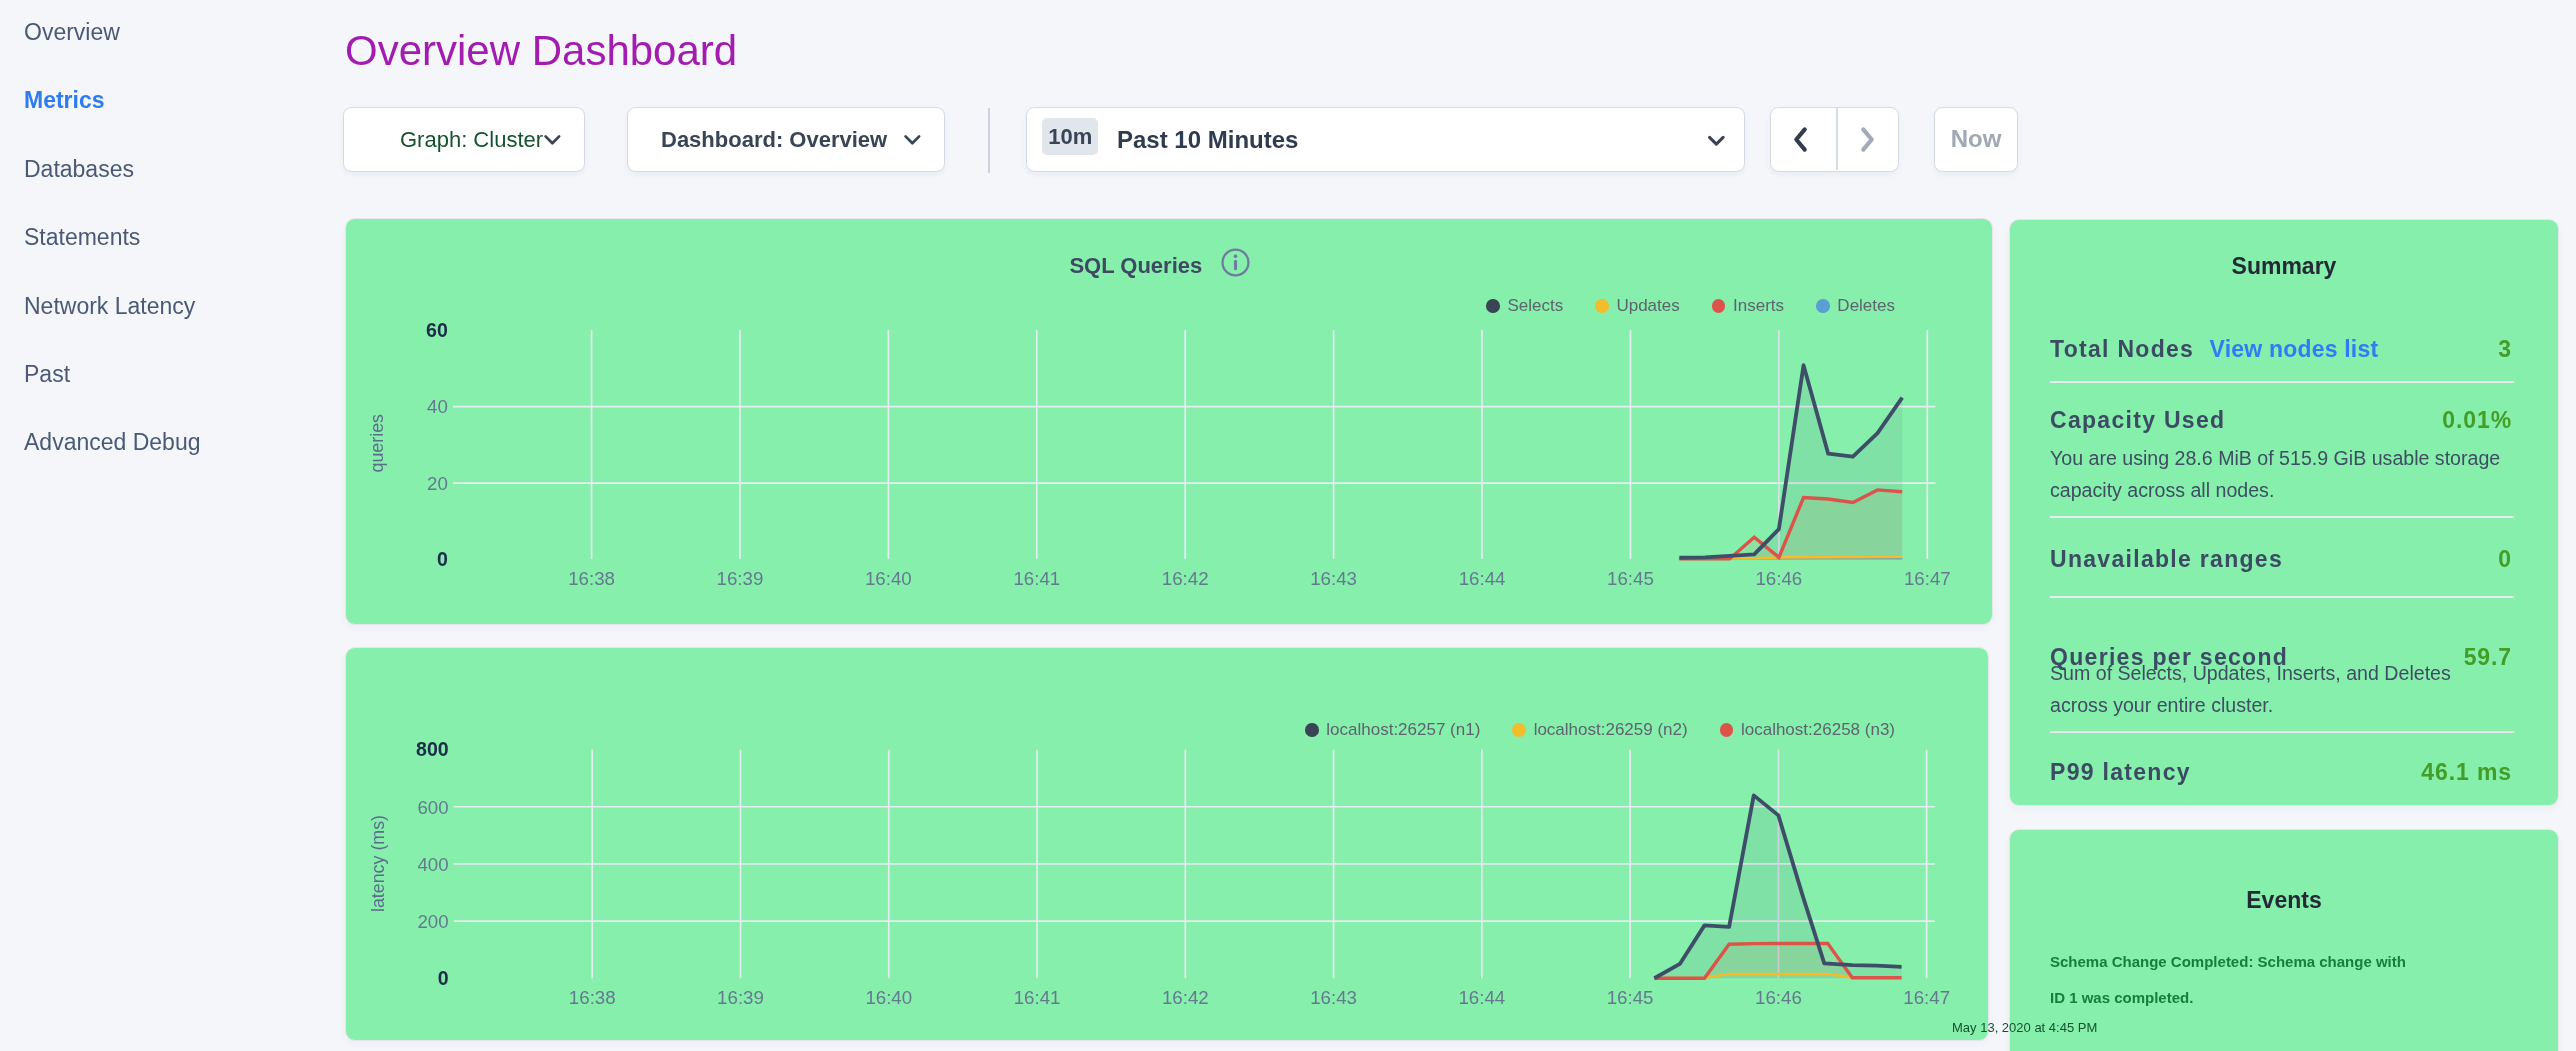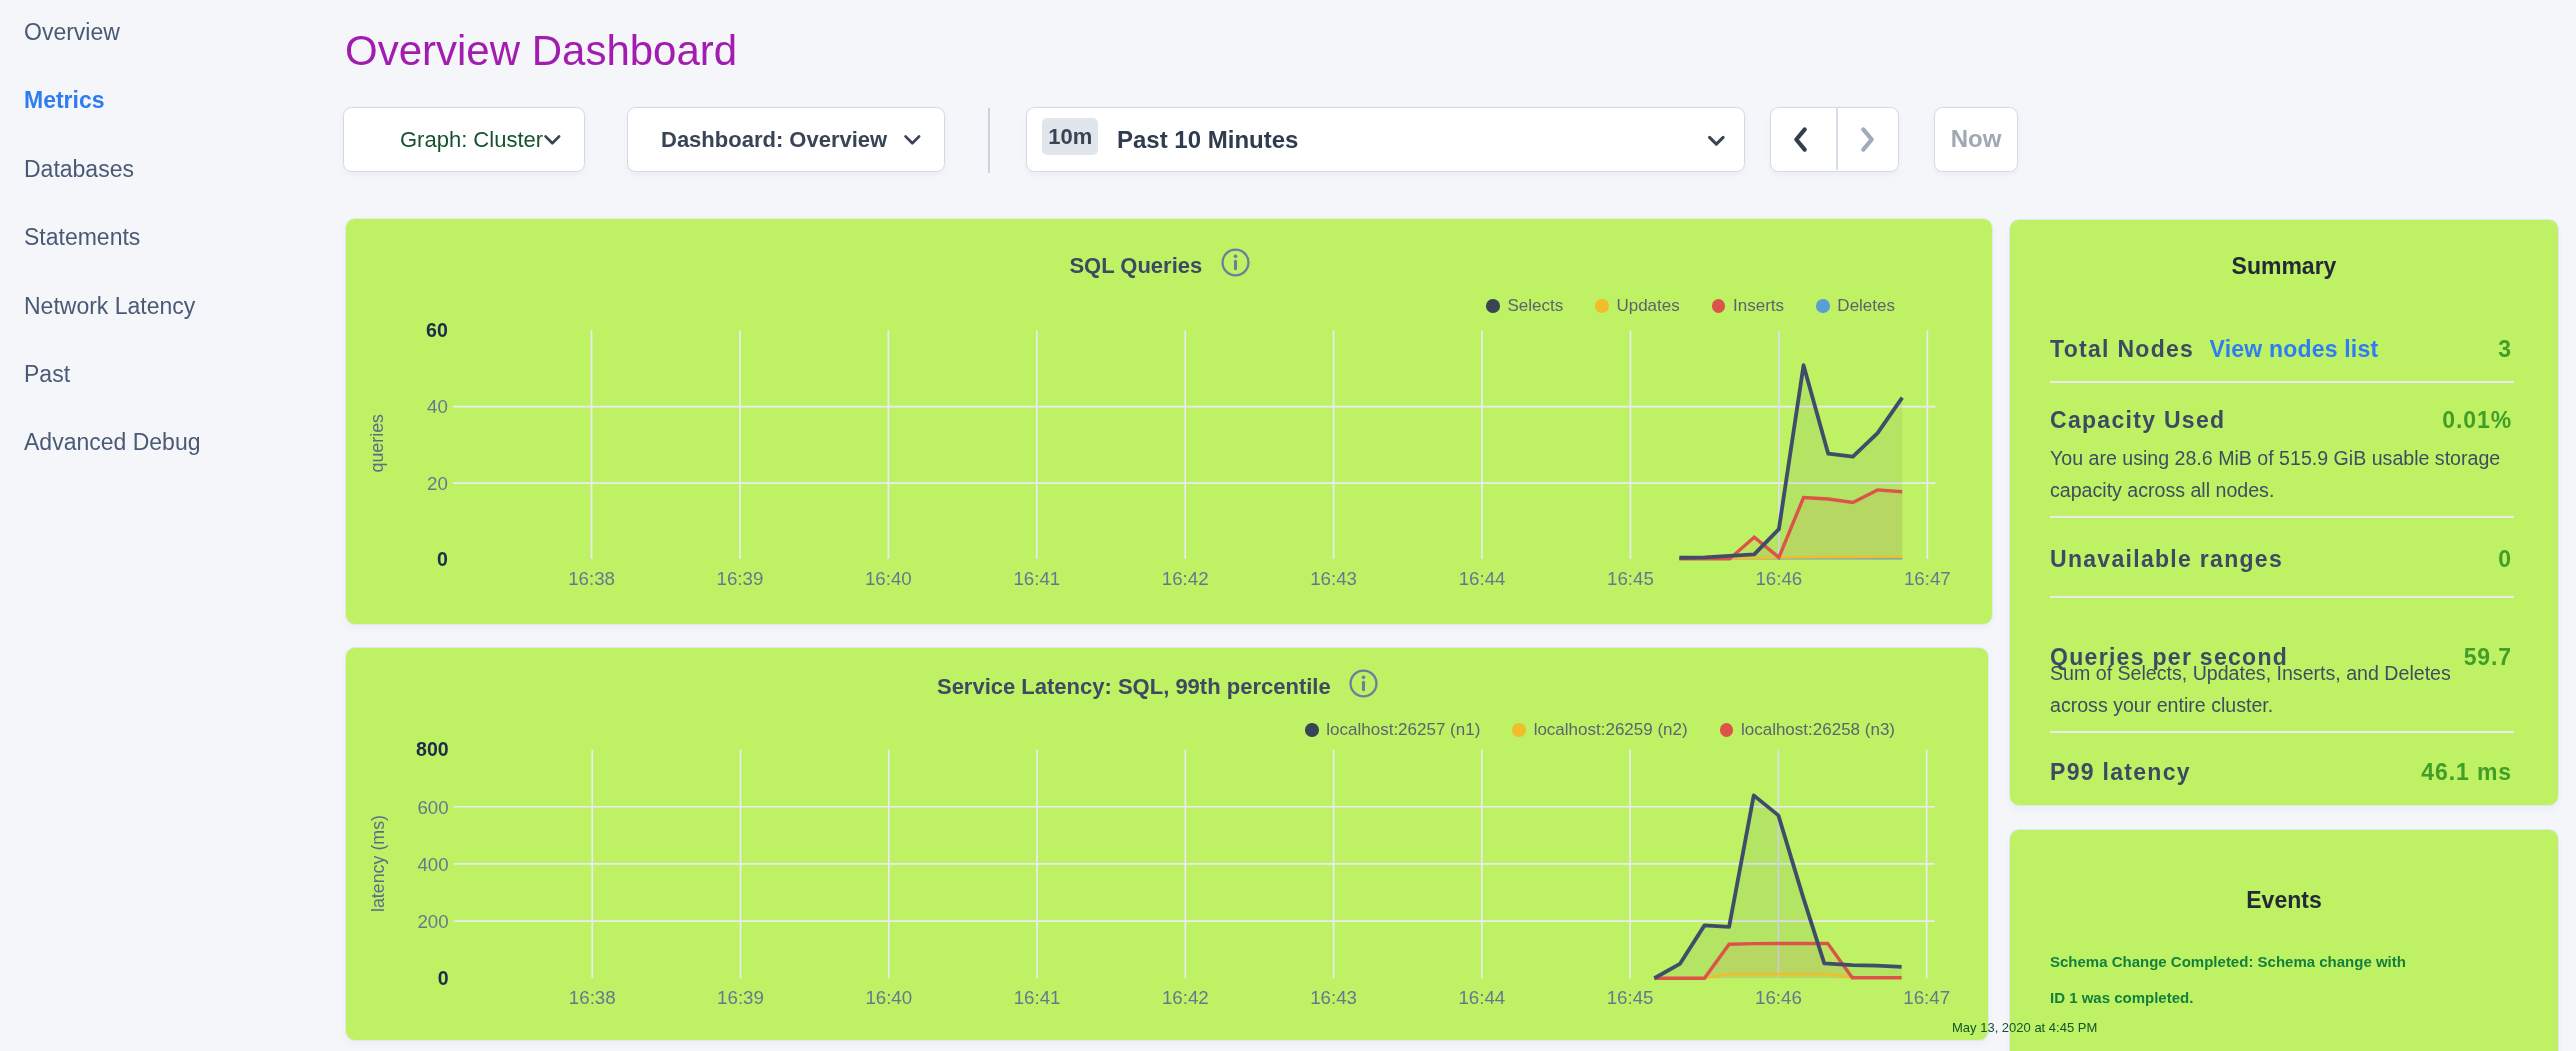--- a/index.html
+++ b/index.html
@@ -1,20 +1,20 @@
 <!DOCTYPE html>
 <html style="font-size:13.6px"><head>
 <meta charset="utf-8">
 <style>
   * { margin:0; padding:0; box-sizing:border-box; }
   html,body { width:2576px; height:1051px; overflow:hidden; }
   body { background:#f4f6fa; font-family:"Liberation Sans", sans-serif; position:relative; }
   .nav { position:absolute; left:24px; font-size:23px; color:#4a5a74; }
   .nav.active { color:#2e7cf0; font-weight:bold; }
-  .card { position:absolute; background:#bef264; border:1.7px solid #e4e8ee; border-radius:10.2px; box-shadow:0 3.4px 6.8px rgba(56,76,108,0.04); }
+  .card { position:absolute; background:#86efac; border:1.7px solid #e4e8ee; border-radius:10.2px; box-shadow:0 3.4px 6.8px rgba(56,76,108,0.04); }
   .ctl { position:absolute; background:#fff; border:1.7px solid #d3dae3; border-radius:8.5px; box-shadow:0 2.6px 5.1px rgba(56,76,108,0.05); }
   .legend { position:absolute; display:flex; align-items:flex-start; gap:32px; }
   .litem { display:flex; align-items:center; gap:7.7px; font-size:17px; color:#5d646e; }
   .ldot { width:13.6px; height:13.6px; border-radius:50%; }
   .ctitle { position:absolute; left:0; right:18.7px; display:flex; justify-content:center; align-items:center; gap:18.7px; font-weight:bold; font-size:22px; color:#3d4a61; }
   .srow { position:absolute; left:2050px; width:462px; }
   .shead { font-weight:bold; font-size:23px; letter-spacing:1.3px; color:#3c4b63;margin-top:12px; }
   .sval { position:absolute; right:0; top:0; font-weight:bold; font-size:23px; color:#429e27; letter-spacing:0.9px;}
   .sdesc { position:absolute; left:2050px; width:463px; font-size:19.6px; line-height:32px; color:#3f4d63; }
   .sdiv { position:absolute; left:2050px; width:464px; height:1.7px; background:#e8ebef; }
@@ -108,27 +108,20 @@
     <path d="M1570.0,402.0 L1570.0,400.65 L1600.0,400.21 L1629.0,398.41 L1658.0,396.62 L1687.0,367.03 L1716.0,174.25 L1745.0,278.26 L1774.0,281.85 L1803.0,254.05 L1832.0,212.36 L1832.0,402.0 Z" fill="#394455" fill-opacity="0.08"></path>
     <path d="M1570.0,402.0 L1570.0,402.00 L1600.0,402.00 L1629.0,402.00 L1658.0,376.44 L1687.0,400.21 L1716.0,329.82 L1745.0,331.61 L1774.0,335.65 L1803.0,320.85 L1832.0,323.09 L1832.0,402.0 Z" fill="#dc5449" fill-opacity="0.09"></path>
     <path d="M1570.0,401.33 L1832.0,401.33" fill="none" stroke="#5a9fd4" stroke-width="3"></path>
     <path d="M1570.0,401.33 L1658.0,401.33 L1687.0,400.21 L1832.0,399.76" fill="none" stroke="#f2bd2d" stroke-width="3"></path>
     <path d="M1570.0,402.00 L1600.0,402.00 L1629.0,402.00 L1658.0,376.44 L1687.0,400.21 L1716.0,329.82 L1745.0,331.61 L1774.0,335.65 L1803.0,320.85 L1832.0,323.09" fill="none" stroke="#dc5449" stroke-width="4"></path>
     <path d="M1570.0,400.65 L1600.0,400.21 L1629.0,398.41 L1658.0,396.62 L1687.0,367.03 L1716.0,174.25 L1745.0,278.26 L1774.0,281.85 L1803.0,254.05 L1832.0,212.36" fill="none" stroke="#3f4e68" stroke-width="4.5" stroke-linejoin="round"></path>
   </svg>
 </div>
 
 <div class="card" id="card2" style="left:345px; top:647px; width:1644px; height:394px;">
-  <div class="ctitle" style="top:24px;">Service Latency: SQL, 99th percentile
-    <svg style="position:relative; top:-2.6px;" width="29" height="29" viewBox="0 0 34 34">
-        <circle cx="17" cy="17" r="15.2" fill="none" stroke="#6f7d9c" stroke-width="2.7"></circle>
-        <circle cx="17" cy="9.8" r="2.1" fill="#6f7d9c"></circle>
-        <rect x="15.2" y="13.8" width="3.6" height="12.4" rx="1.8" fill="#6f7d9c"></rect>
-      </svg>
-  </div>
   <div class="legend" style="right:93px; top:72px;">
     <div class="litem"><span class="ldot" style="background:#394455;"></span>localhost:26257 (n1)</div>
     <div class="litem"><span class="ldot" style="background:#f2bd2d;"></span>localhost:26259 (n2)</div>
     <div class="litem"><span class="ldot" style="background:#dc5449;"></span>localhost:26258 (n3)</div>
   </div>
   <svg style="position:absolute; left:-1.7px; top:-1.7px;" width="1641" height="390" viewBox="0 0 1929 459" id="svg2">
     <line x1="128" y1="189.2" x2="1871" y2="189.2" stroke="#e7ebf2" stroke-width="2"></line>
     <line x1="128" y1="256.5" x2="1871" y2="256.5" stroke="#e7ebf2" stroke-width="2"></line>
     <line x1="128" y1="323.8" x2="1871" y2="323.8" stroke="#e7ebf2" stroke-width="2"></line>
     <line x1="291" y1="122" x2="291" y2="391" stroke="#e7ebf2" stroke-width="2"></line>

